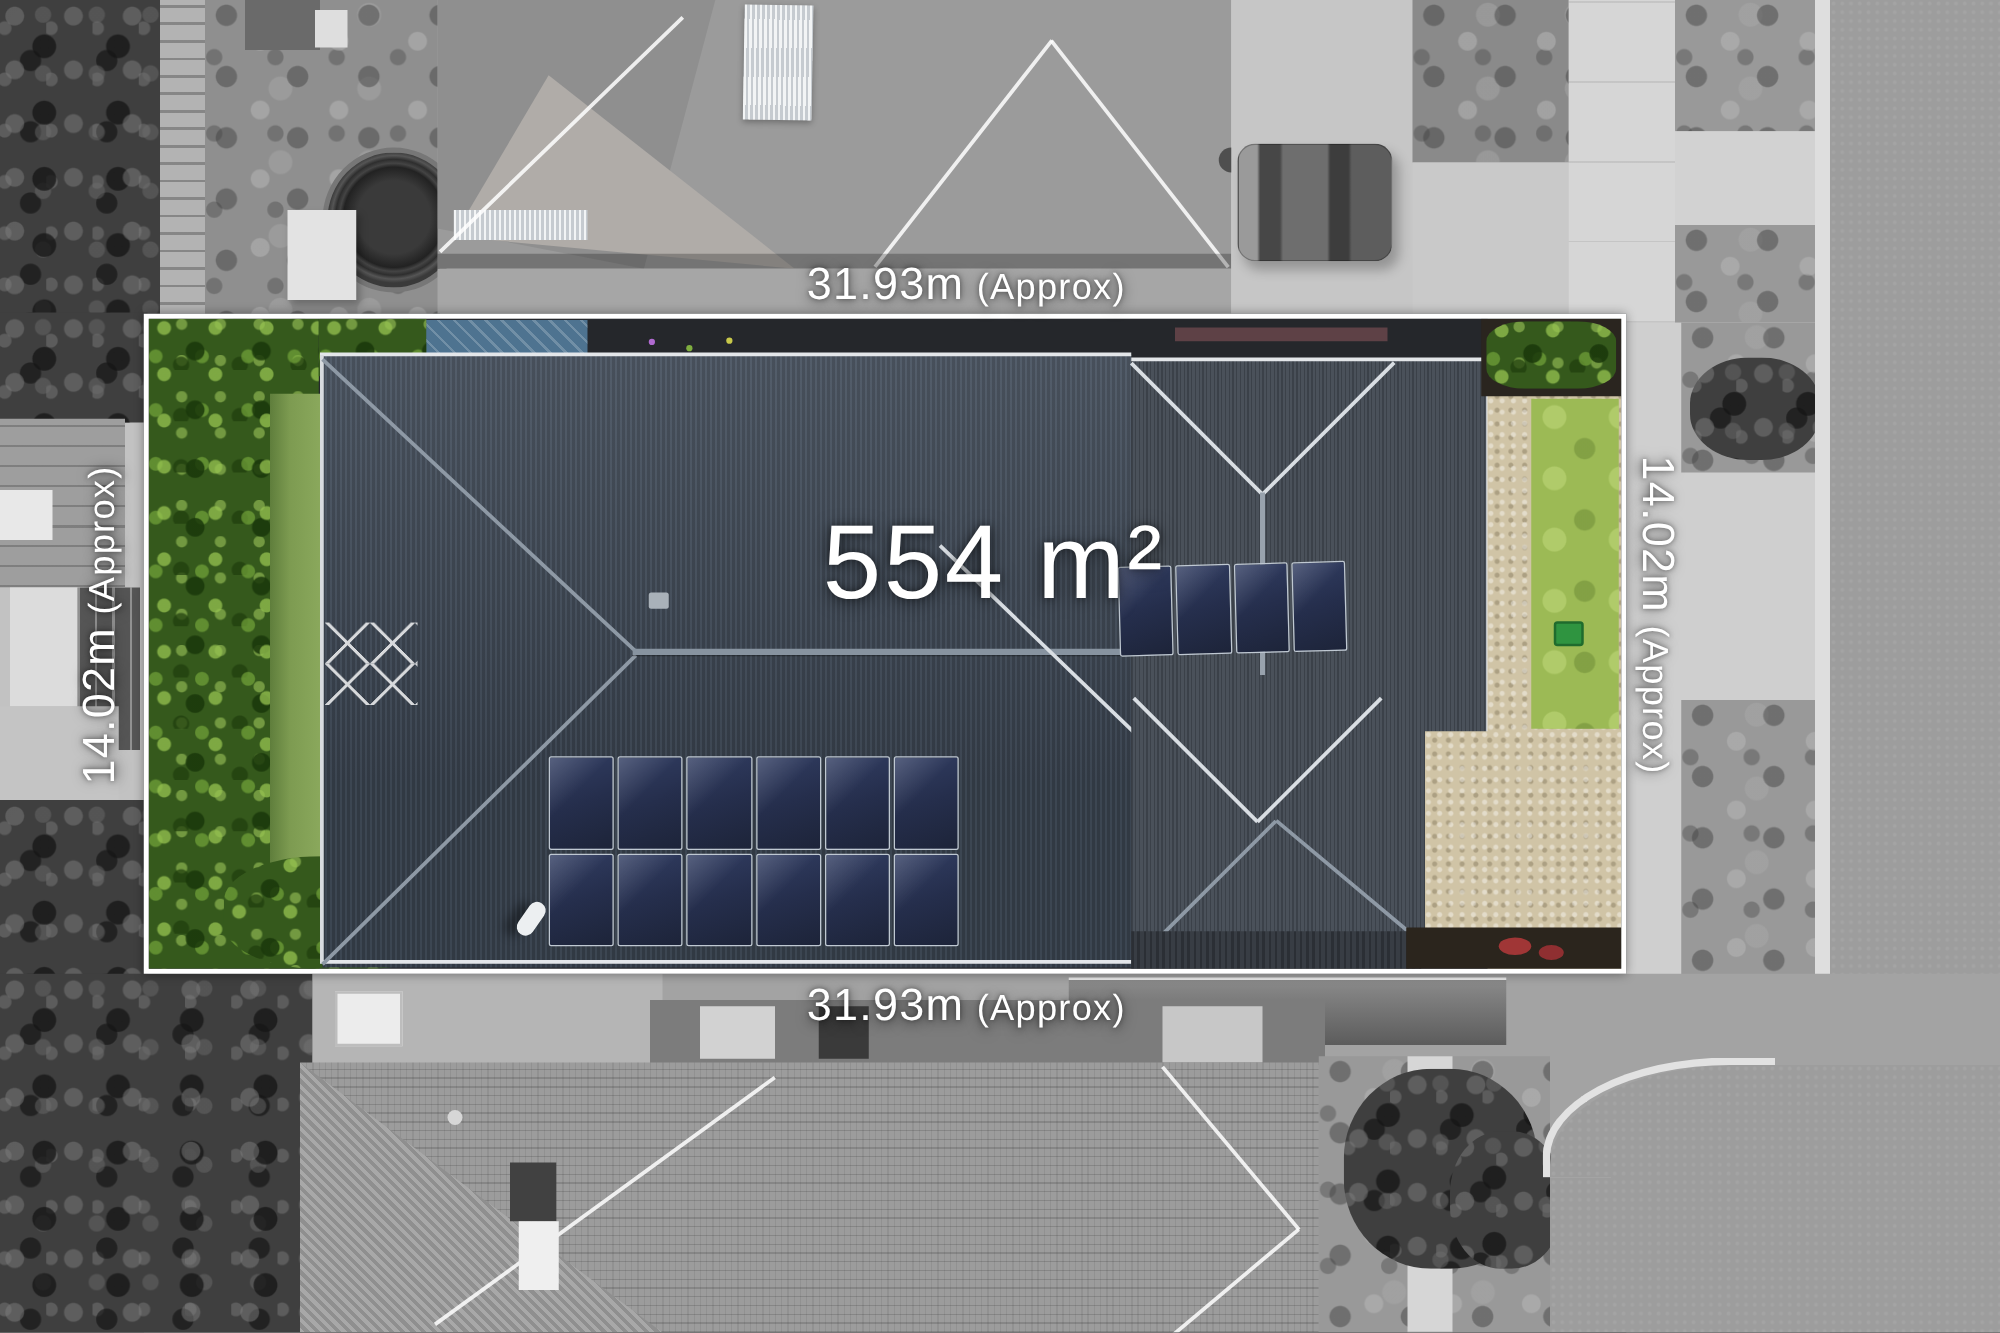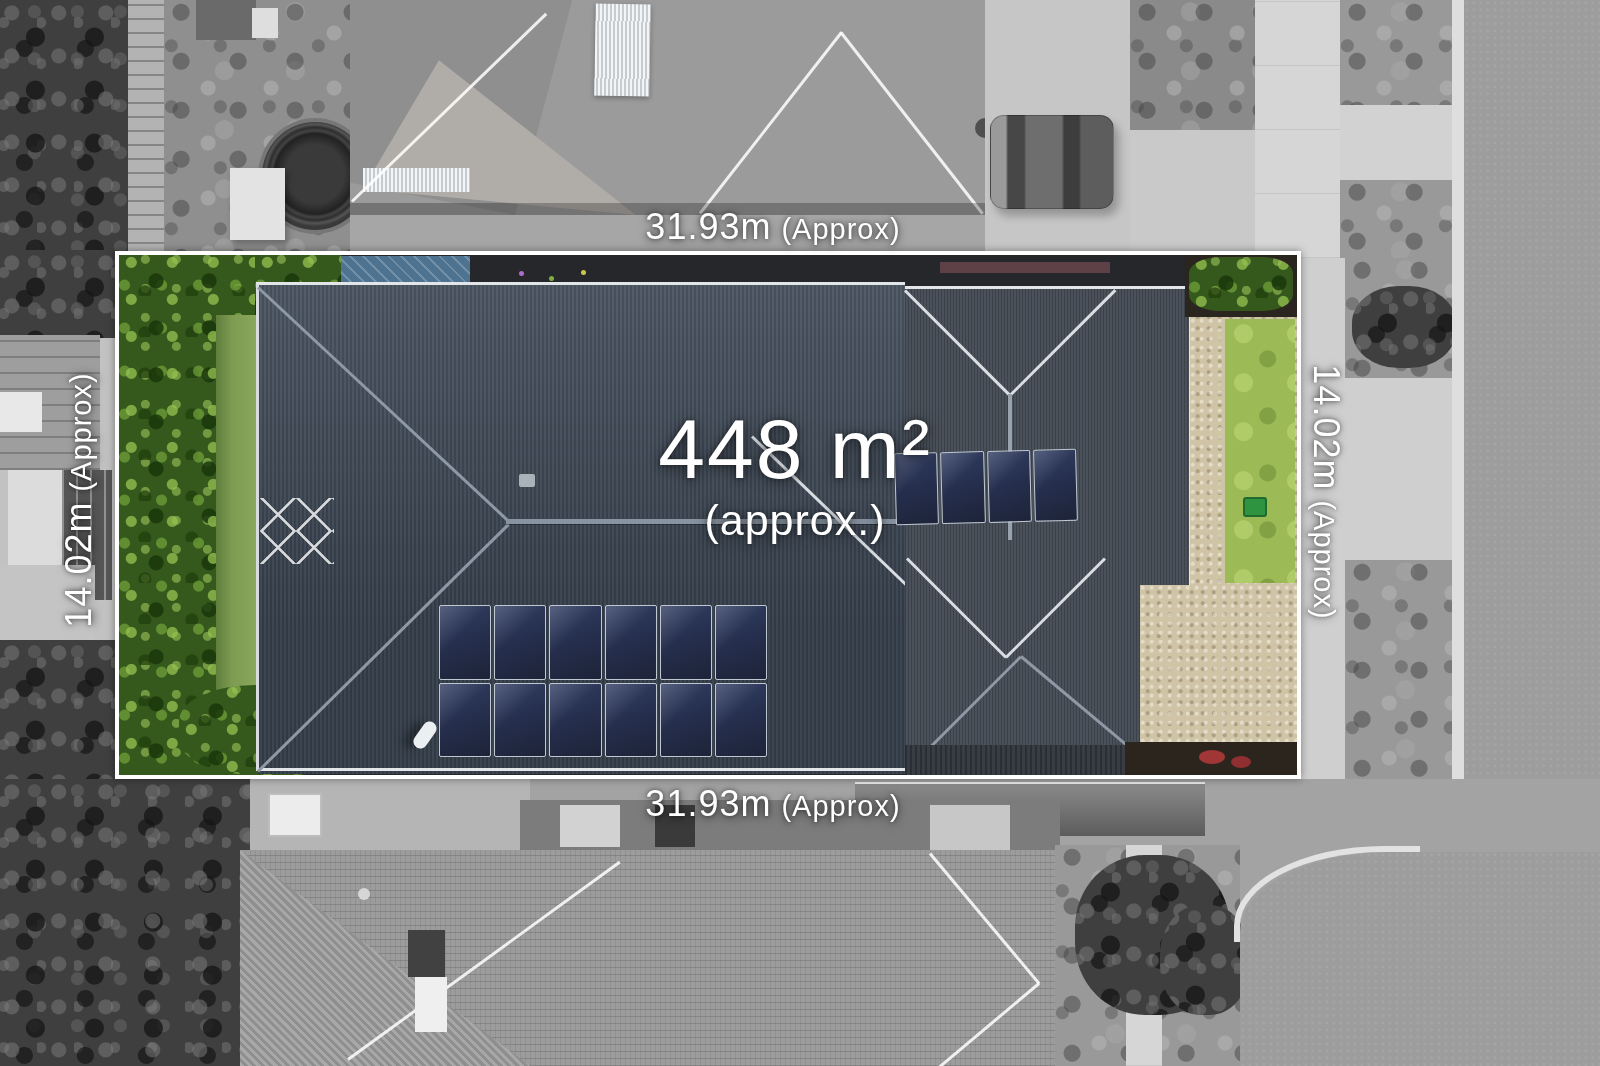--- a/index.html
+++ b/index.html
@@ -245,17 +245,16 @@
   </div>
   <div class="dim-label" style="left:79px;top:500px;transform:translate(-50%,-50%) rotate(-90deg)">
     <span class="dim-value">14.02m</span>
     <span class="dim-qual">(Approx)</span>
   </div>
   <div class="dim-label" style="left:1326px;top:492px;transform:translate(-50%,-50%) rotate(90deg)">
     <span class="dim-value">14.02m</span>
     <span class="dim-qual">(Approx)</span>
   </div>
   <div class="area-label" style="left:795px;top:410px;transform:translateX(-50%)">
-    <div class="area-value">448 m²</div>
-    <div class="area-qual">(approx.)</div>
+    <div class="area-value">554 m²</div>
   </div>
 
 </div>
 
 </body></html>

